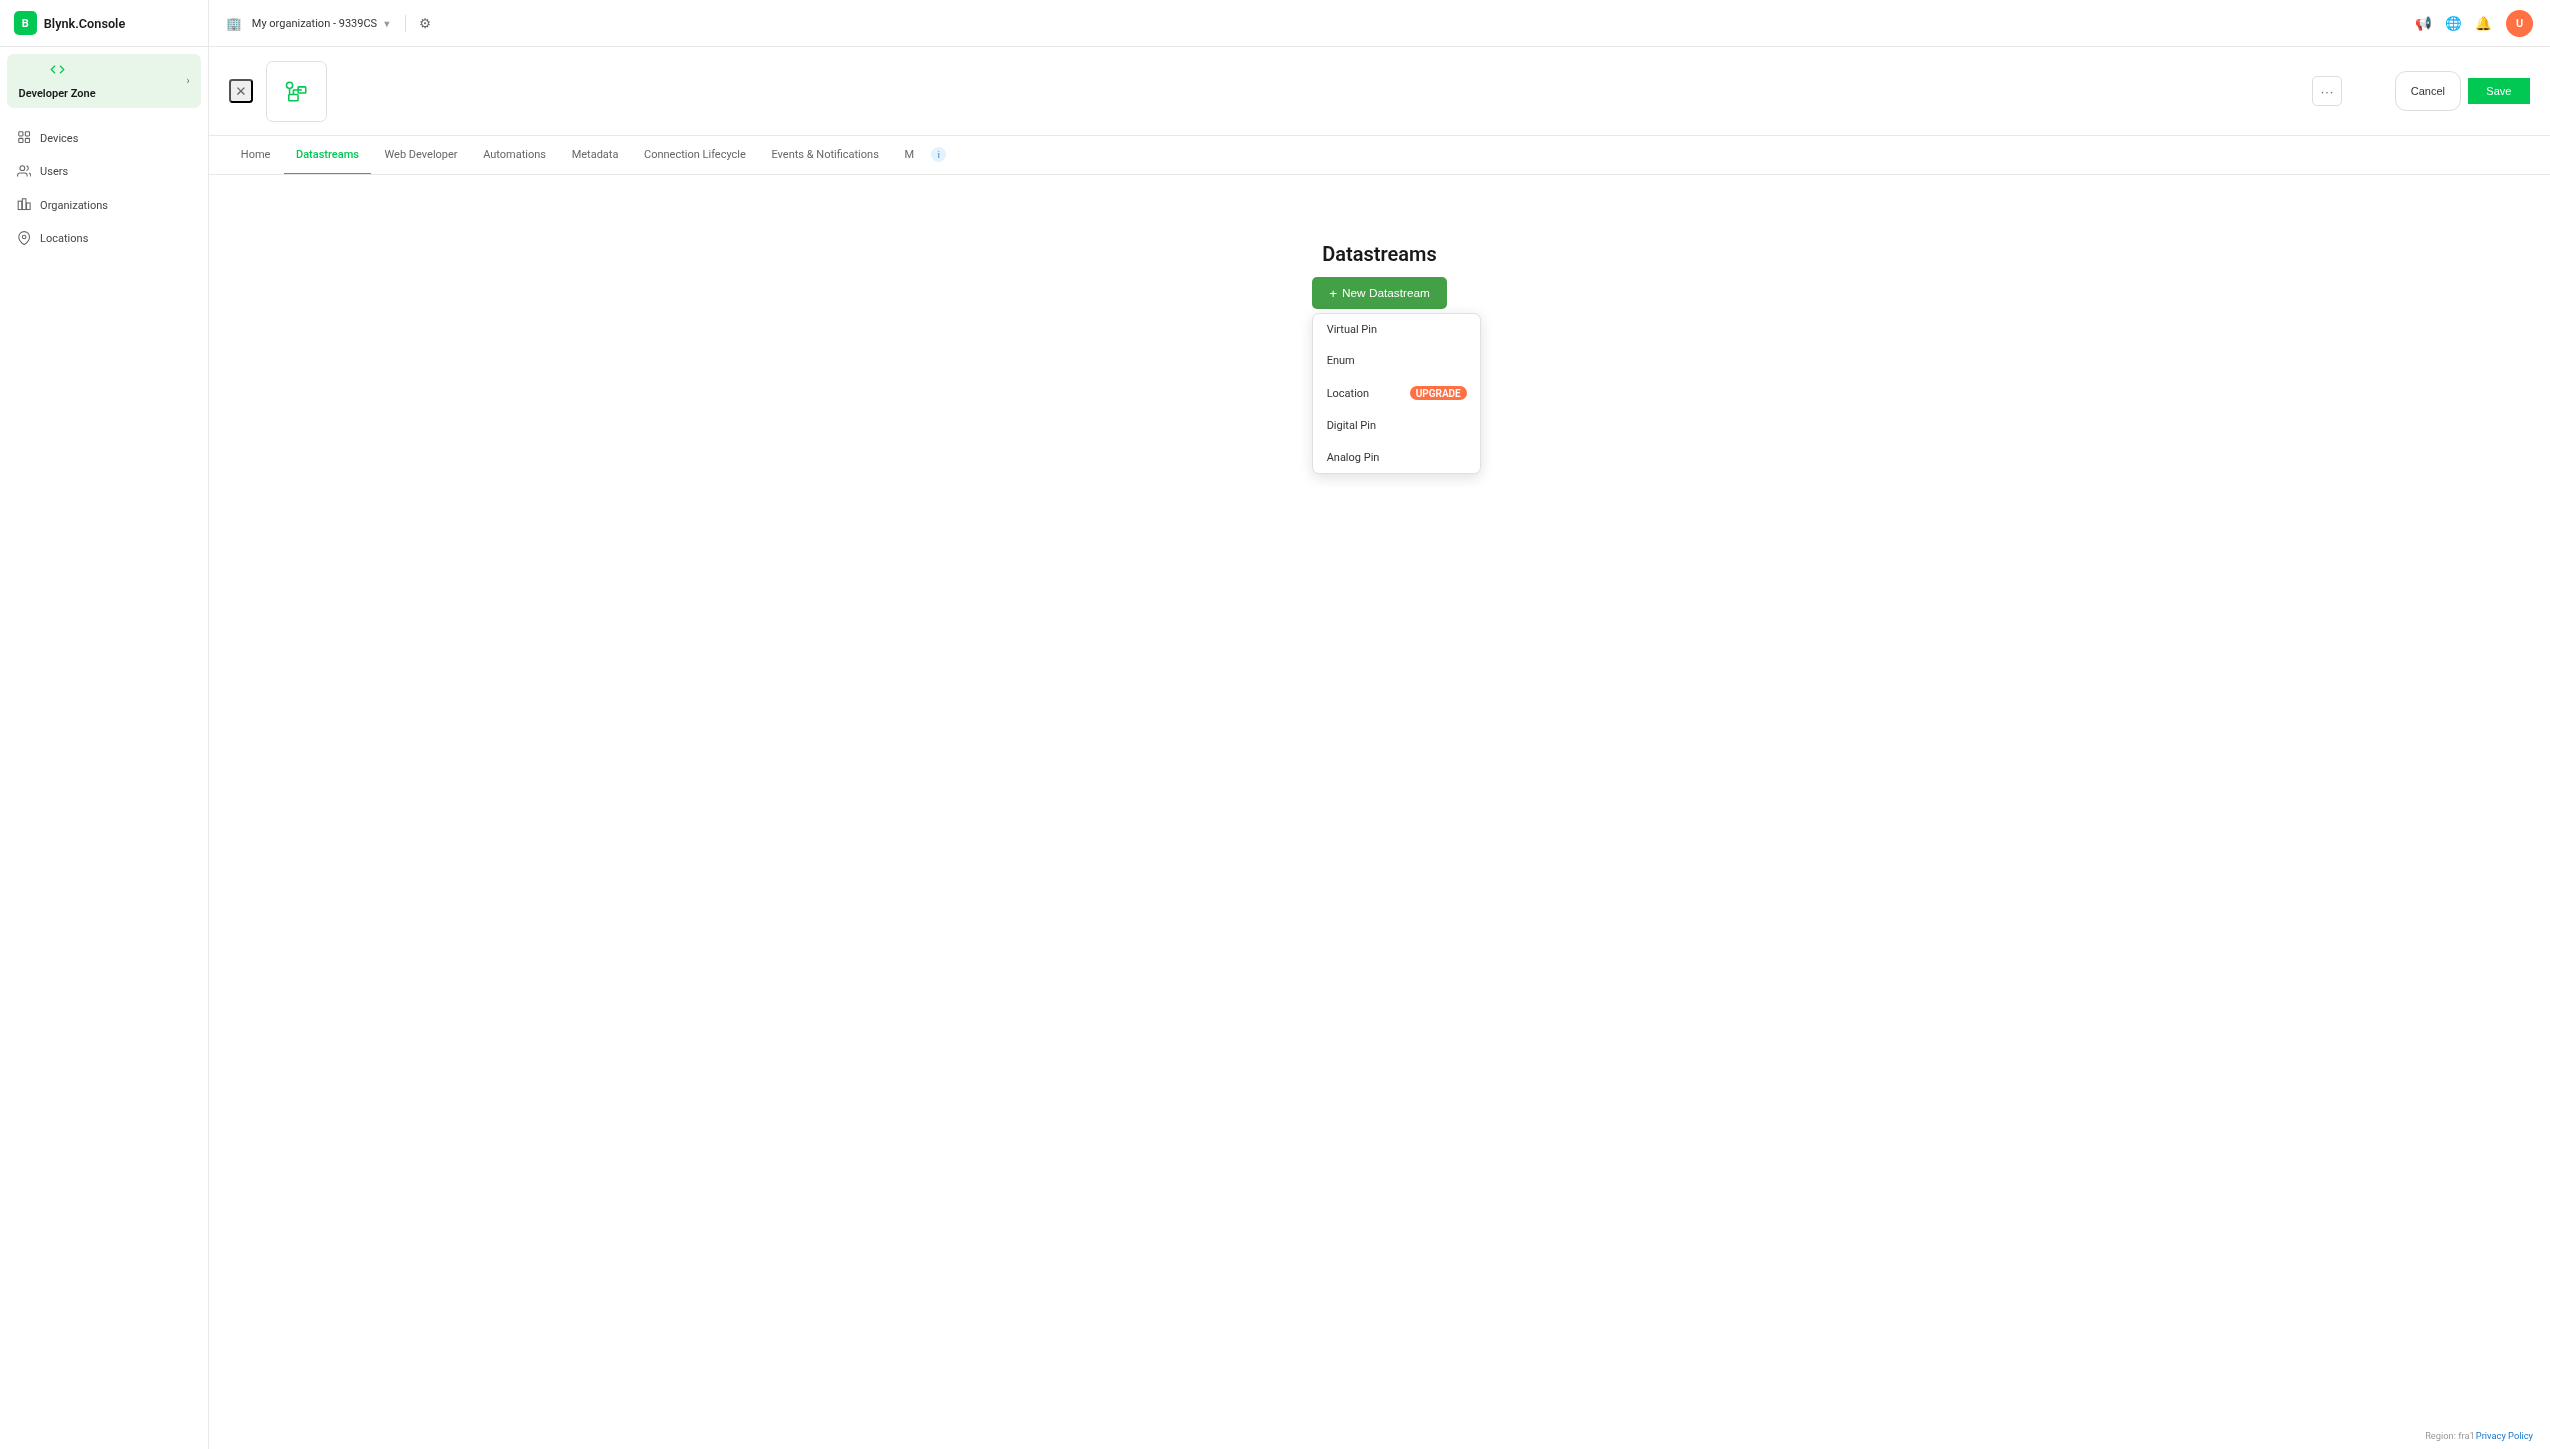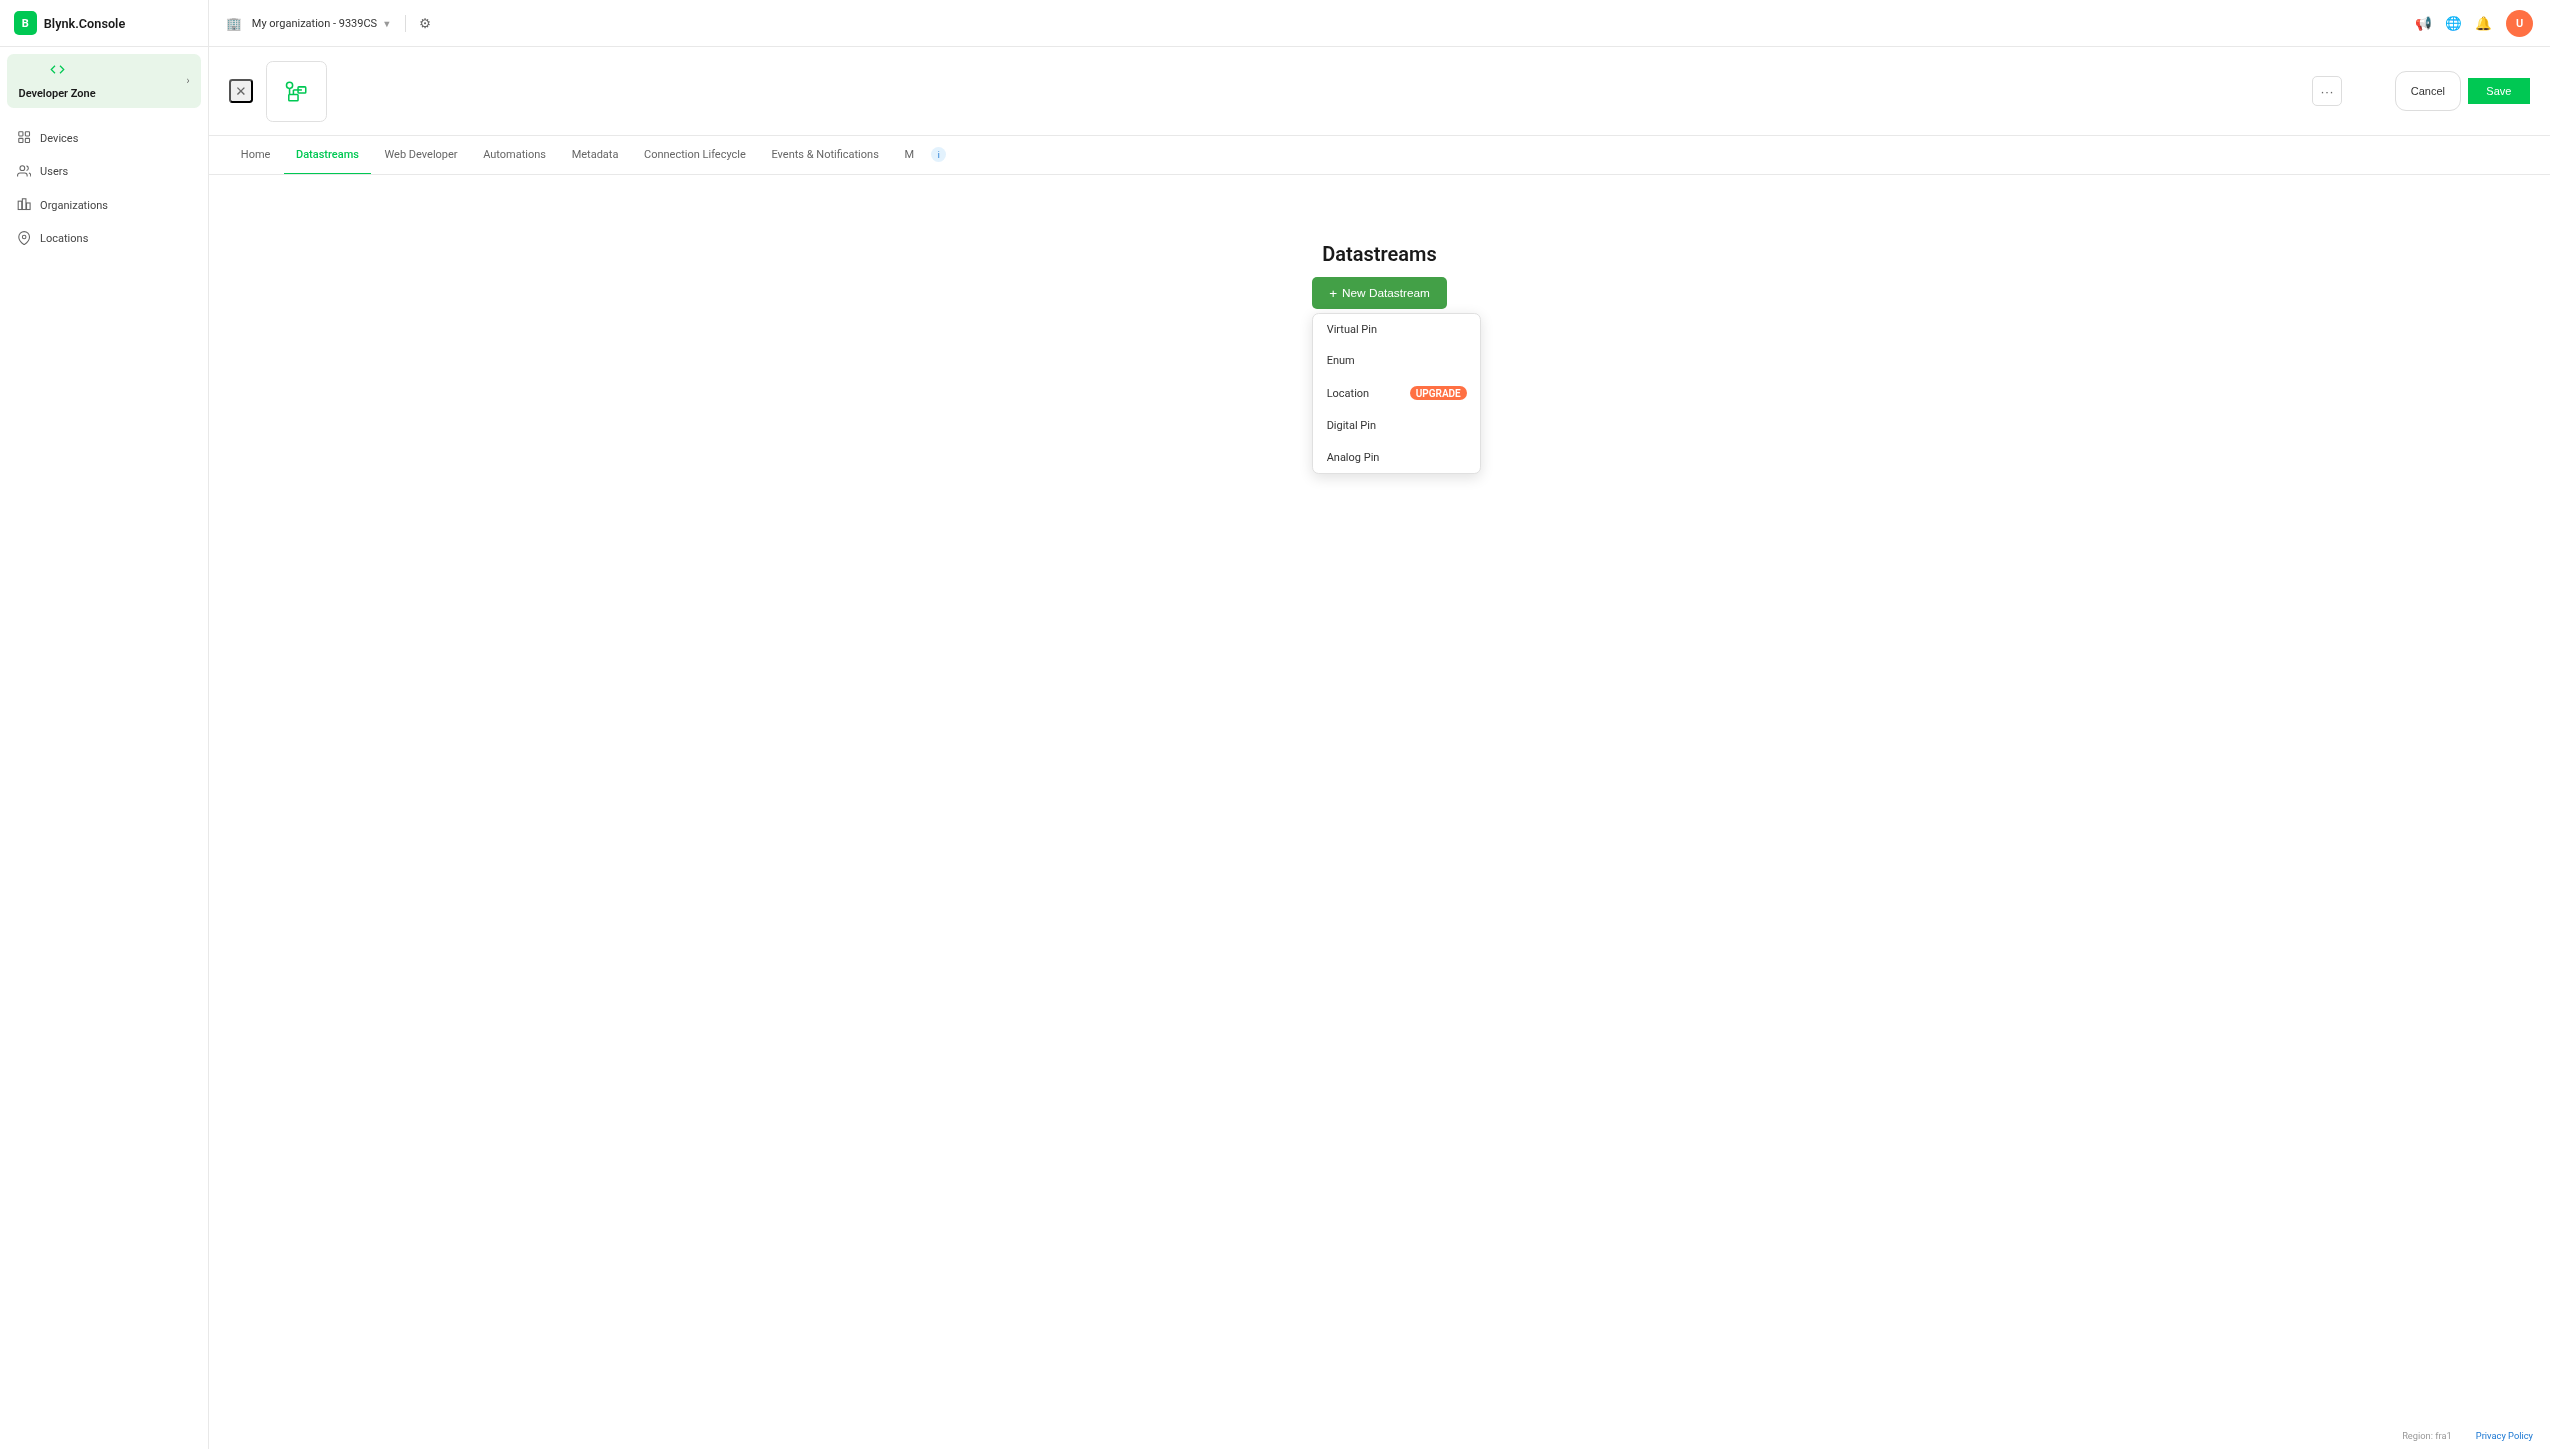--- a/index.html
+++ b/index.html
@@ -214,19 +214,19 @@
             </div>
             <div class="dropdown-item">
               <span>Analog Pin</span>
             </div>
           </div>
         </div>
       </div>
 
     </div>
 
-    <div style="position: fixed; bottom: 8.4px; right: 17px; font-size: 9.3px; color: #999; display: flex; gap: 24px;">
+    <div style="position: fixed; bottom: 8.4px; right: 17px; font-size: 9.3px; color: #999; display: flex; gap: 1px;">
       <span>Region: fra1</span>
       <a href="#" style="color: #1976d2; text-decoration: none;">Privacy Policy</a>
     </div>
   </div>
 </div>
 
 
 </body></html>

